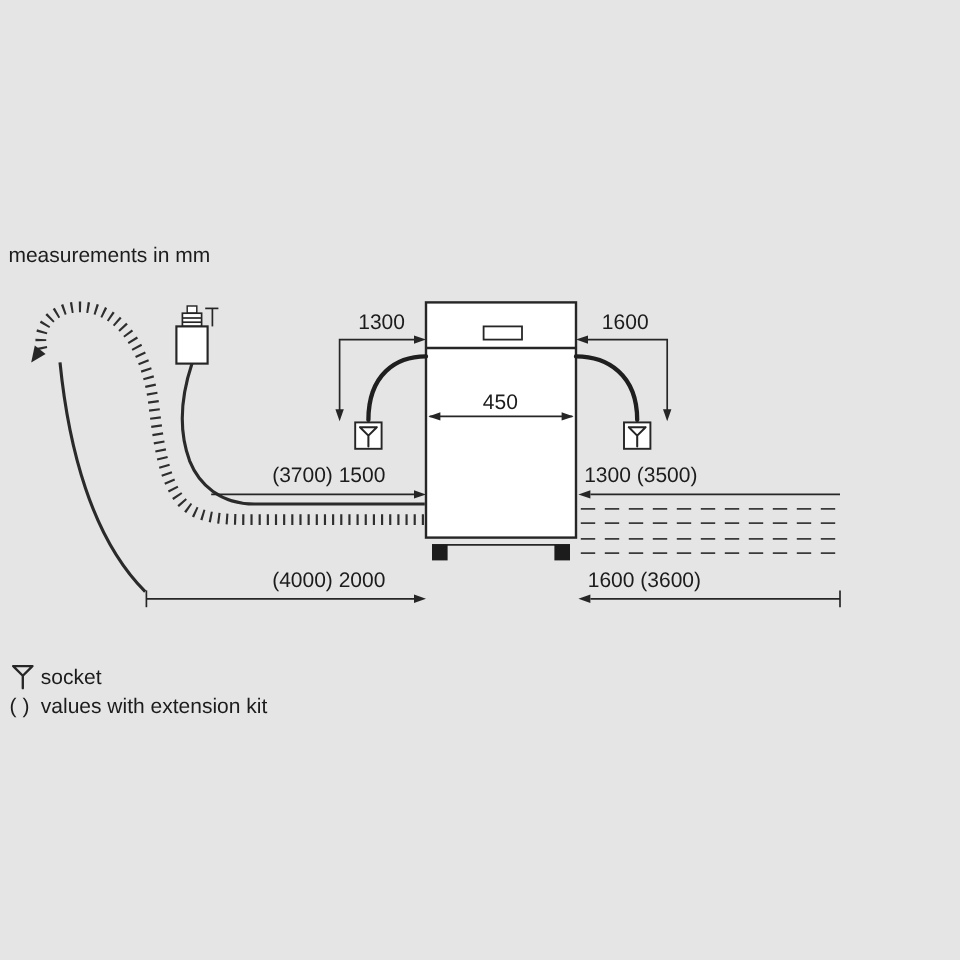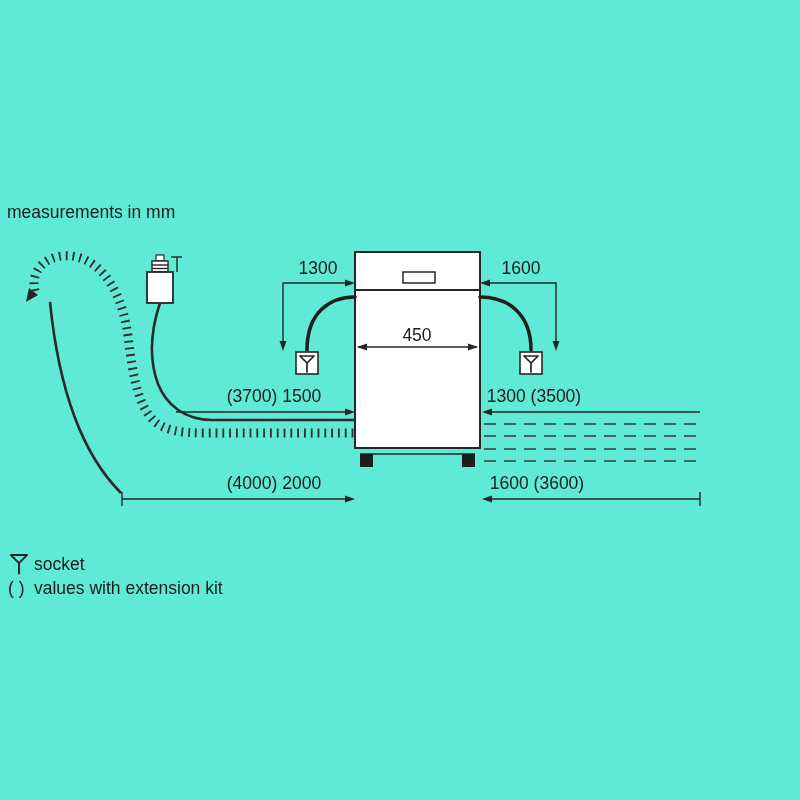--- a/index.html
+++ b/index.html
@@ -1,16 +1,16 @@
 <!DOCTYPE html>
 <html><head>
 <meta charset="utf-8">
 <style>
   html,body{margin:0;padding:0;background:#ffffff;}
-  .canvas{position:relative;width:800px;height:800px;background:#5eead4;font-family:"Liberation Sans",sans-serif;overflow:hidden;}
+  .canvas{position:relative;width:800px;height:800px;background:#e5e5e5;font-family:"Liberation Sans",sans-serif;overflow:hidden;}
   svg{display:block;}
   .lbl{font-family:"Liberation Sans",sans-serif;font-size:17.5px;fill:#1c1c1c;}
   .lbl-mid{text-anchor:middle;}
   .ln{stroke:#262626;stroke-width:1.4;fill:none;}
   .ln2{stroke:#262626;stroke-width:2;fill:none;}
   .cable{stroke:#1f1f1f;stroke-width:3.6;fill:none;stroke-linecap:round;}
   .hose{stroke:#2a2a2a;stroke-width:2.6;fill:none;}
   .rib{stroke:#2e2e2e;stroke-width:9;fill:none;stroke-dasharray:1.8 5;}
   .dash{stroke:#3a3a3a;stroke-width:1.5;fill:none;stroke-dasharray:12 8;}
   .arrow{fill:#262626;stroke:none;}

